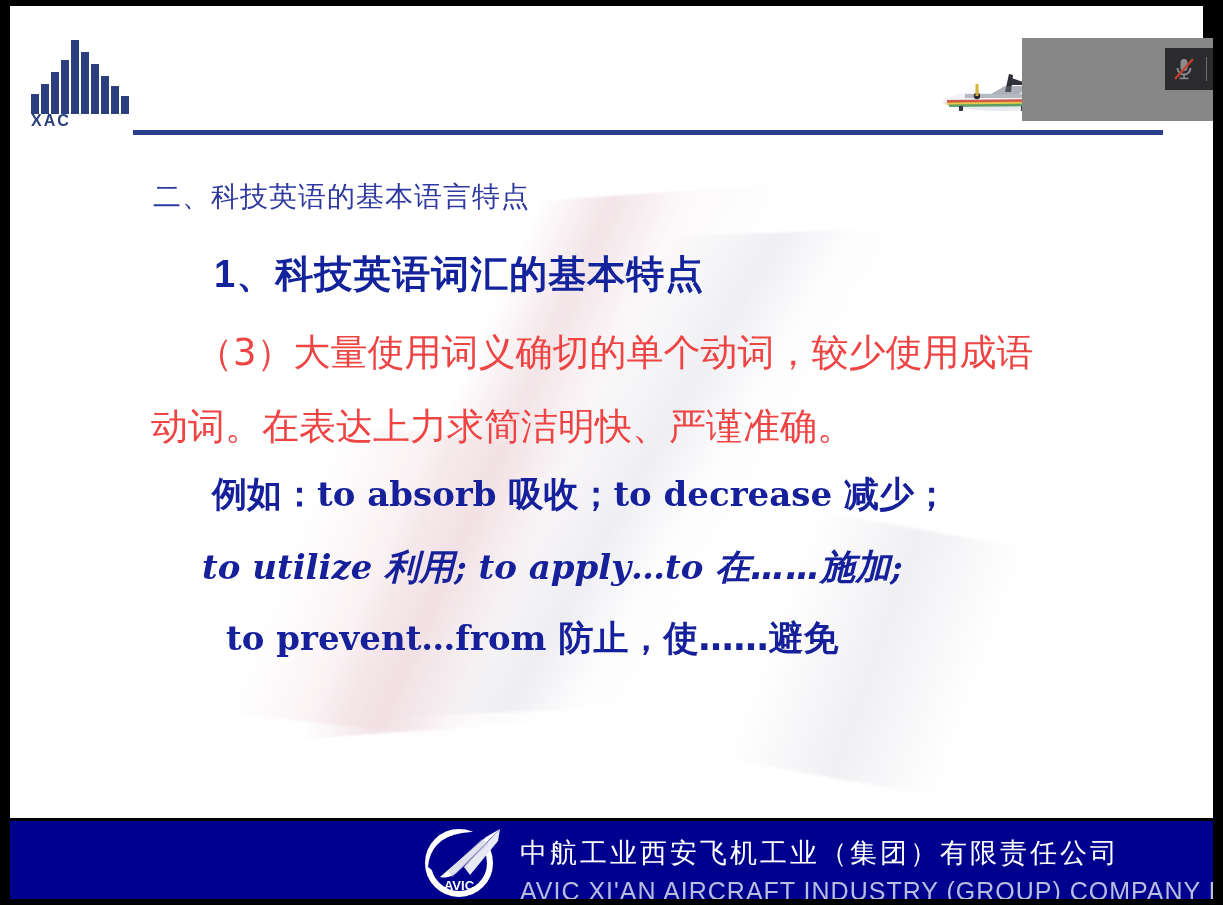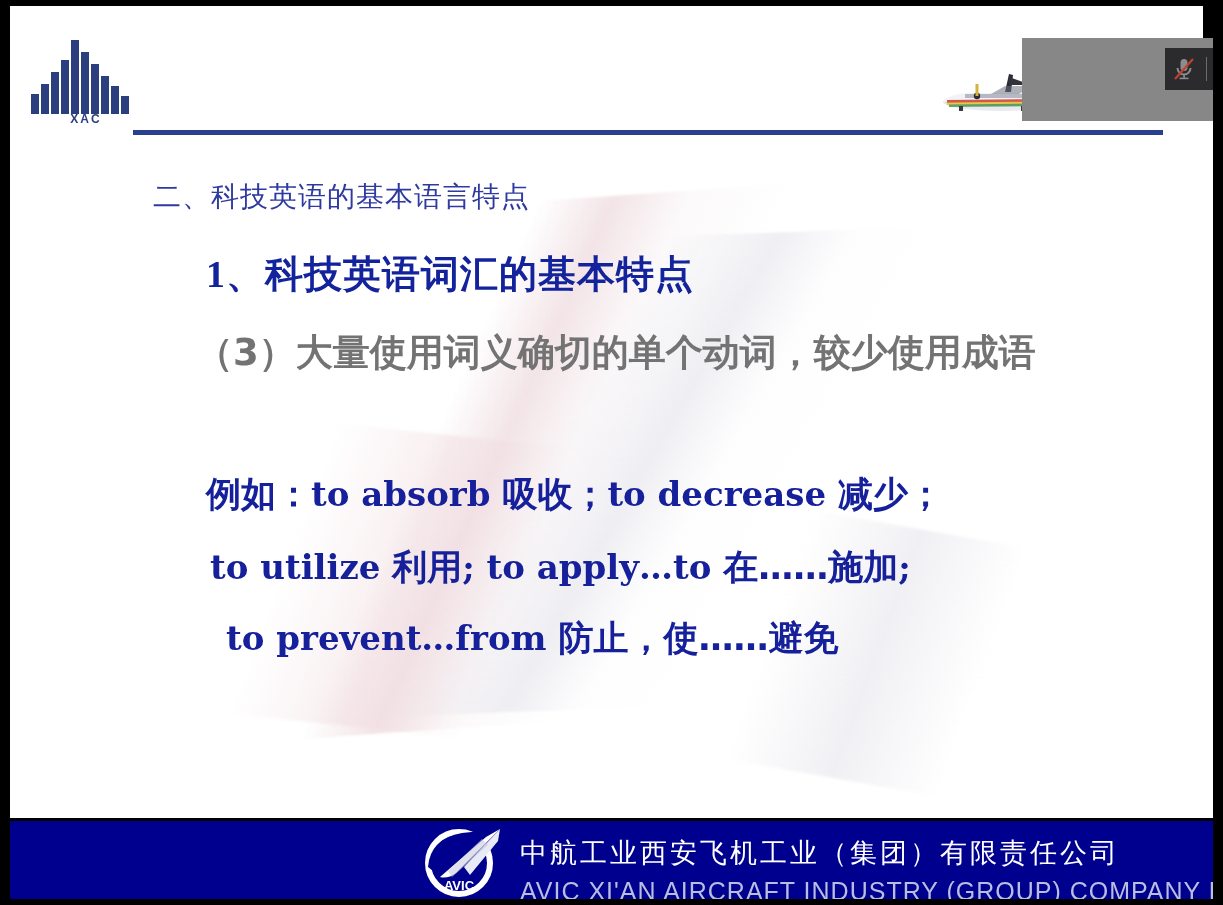--- a/index.html
+++ b/index.html
@@ -106,24 +106,23 @@
     bottom: 0;
     width: 8px;
     background: #2b3f7e;
     display: block;
   }
   #xac-text {
     position: absolute;
     left: 0;
     top: 72px;
     width: 110px;
-    text-align: center;
     font-family: "Liberation Sans", sans-serif;
     font-weight: bold;
-    font-size: 12px;
+    font-size: 16px;
     letter-spacing: 2px;
     color: #2b3f7e;
   }
   #header-title {
     position: absolute;
     left: 142px;
     top: 44px;
     font-family: "DejaVu Serif", "Liberation Serif", serif;
     font-size: 31px;
     color: #2b2f8f;
@@ -154,56 +153,56 @@
     left: 143px;
     top: 172px;
     font-family: "DejaVu Serif", "Liberation Serif", serif;
     font-size: 28px;
     color: #2f3aa0;
     letter-spacing: 1px;
     white-space: nowrap;
   }
   #heading-1 {
     position: absolute;
-    left: 196px;
+    left: 204px;
     top: 243px;
-    font-family: Liberation Serif, serif;
+    font-family: Liberation Sans, sans-serif;
     font-weight: bold;
     font-size: 38px;
     color: #13239c;
     letter-spacing: 1px;
     white-space: nowrap;
   }
   .para-line {
     position: absolute;
     font-family: "DejaVu Sans", "Liberation Sans", sans-serif;
-    font-weight: bold;
+    font-weight: normal;
     font-size: 37px;
-    color: #737373;
+    color: #ef4444;
     letter-spacing: 0px;
     white-space: nowrap;
   }
   #para-line-1 { left: 186px; top: 322px; }
   #para-line-2 { left: 141px; top: 396px; }
 
   .example-line {
     position: absolute;
     font-family: "DejaVu Serif", "Liberation Serif", serif;
     font-weight: bold;
     font-size: 34px;
     color: #16209b;
     white-space: nowrap;
   }
   .example-line .cn {
     font-family: "DejaVu Sans", "Liberation Sans", sans-serif;
     font-weight: bold;
     font-size: 35px;
   }
-  #example-line-1 { left: 196px; top: 465px; }
-  #example-line-2 { left: 200px; top: 538px; }
+  #example-line-1 { left: 202px; top: 465px; }
+  #example-line-2 { left: 192px; top: 538px; font-style: italic; }
   #example-line-3 { left: 186px; top: 609px; margin-left: 30px; }
 
   
   #footer {
     position: absolute;
     left: 0;
     bottom: 0;
     width: 1203px;
     height: 78px;
     background: #00008f;
@@ -339,20 +338,21 @@
         <path d="M96 20 q12 -3 22 4" stroke="#b9bcc6" stroke-width="2" fill="none"></path>
         <rect x="24" y="34" width="4" height="5" fill="#3a3a44"></rect>
         <rect x="86" y="34" width="4" height="5" fill="#3a3a44"></rect>
       </svg>
     </div>
 
     <div id="heading-2">二、科技英语的基本语言特点</div>
     <div id="heading-1">1、科技英语词汇的基本特点</div>
 
     <div class="para-line" id="para-line-1">（3）大量使用词义确切的单个动词，较少使用成语</div>
+    <div class="para-line" id="para-line-2">动词。在表达上力求简洁明快、严谨准确。</div>
 
     <div class="example-line" id="example-line-1">
       <span class="cn">例如：</span><span>to absorb </span><span class="cn">吸收</span><span class="cn">；</span><span>to decrease </span><span class="cn">减少</span><span class="cn">；</span>
     </div>
 
     <div class="example-line" id="example-line-2">
       <span>to utilize </span><span class="cn">利用</span><span>; </span><span>to apply…to </span><span class="cn">在……施加</span><span>;</span>
     </div>
 
     <div class="example-line" id="example-line-3">

